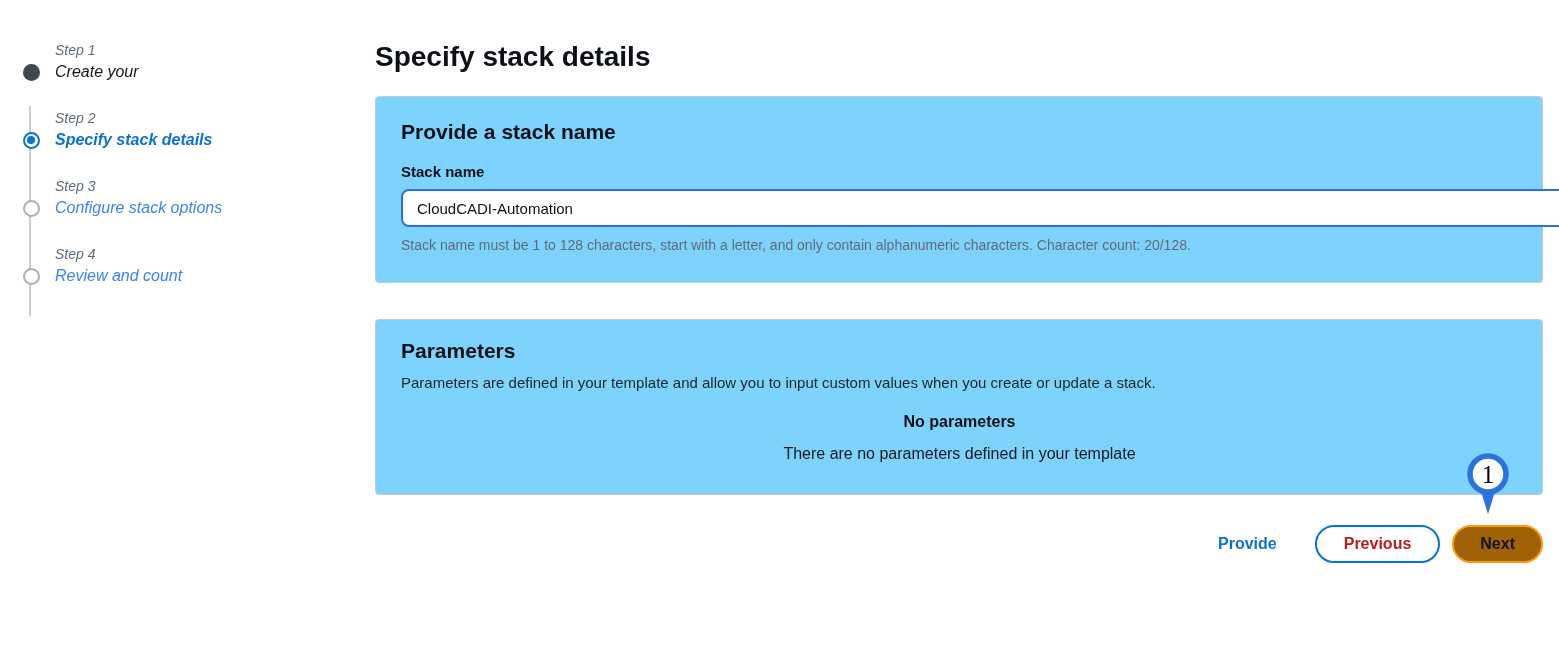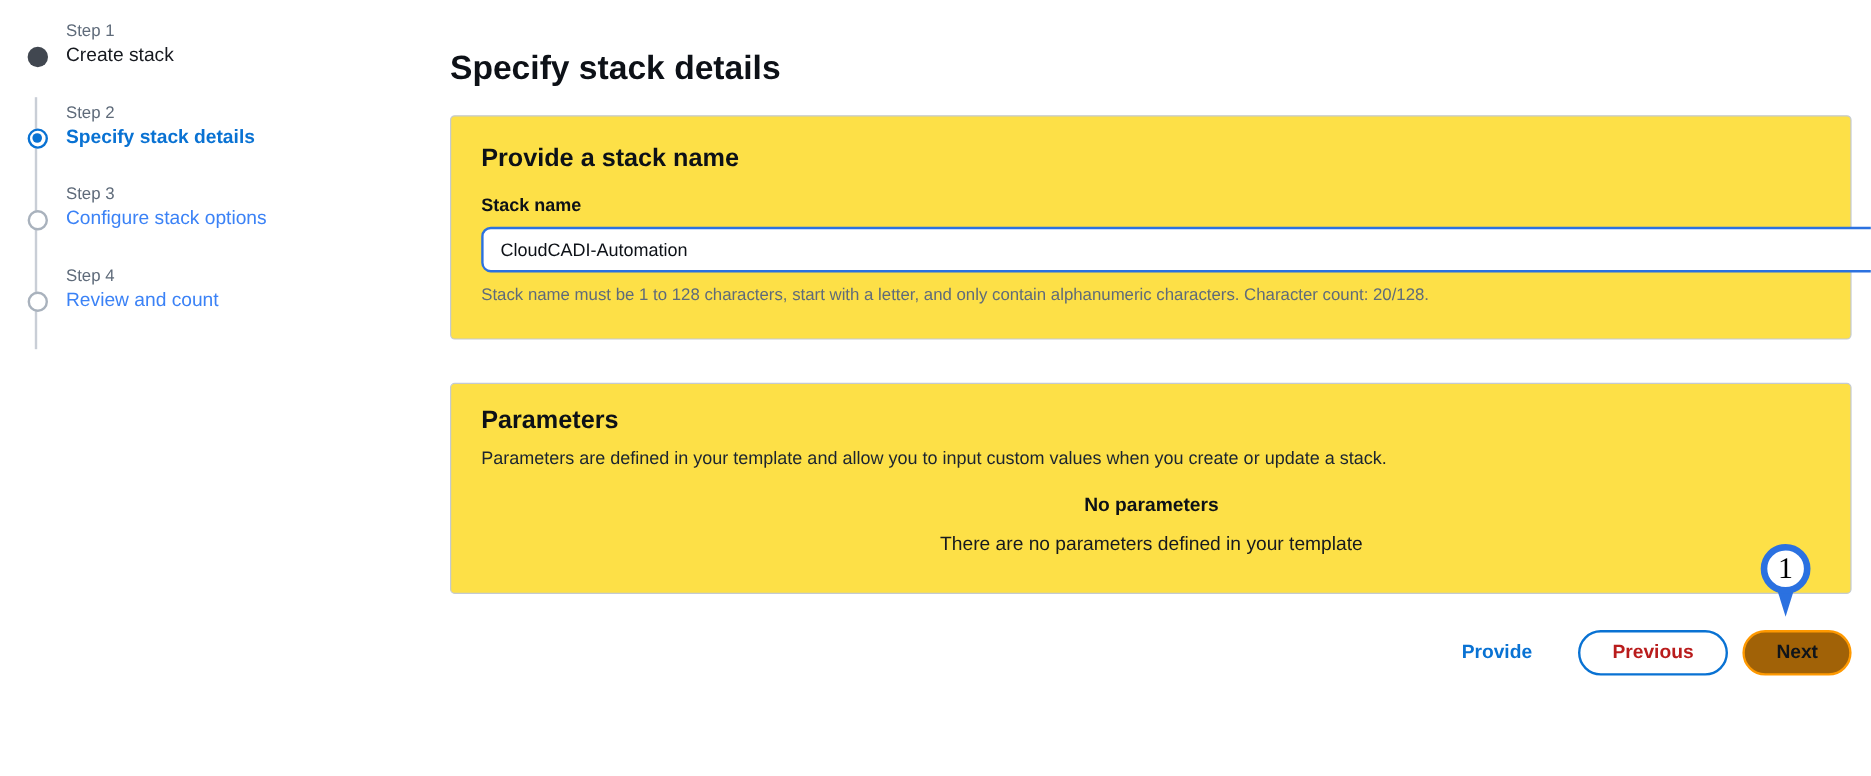--- a/index.html
+++ b/index.html
@@ -10,22 +10,23 @@
     height: 647px;
     font-family: "Liberation Sans", "DejaVu Sans", sans-serif;
     color: #0d1117;
     overflow: hidden;
   }
 
   
   .steps-nav {
     position: absolute;
     left: 22px;
-    top: 15px;
+    top: 40px;
     width: 320px;
+    font-style: italic;
   }
   .steps-line {
     position: absolute;
     left: 7px;
     top: 66px;
     width: 2px;
     height: 210px;
     background: #c9ced6;
     z-index: 0;
   }
@@ -84,21 +85,21 @@
     width: 1168px;
   }
   .page-title {
     font-size: 28px;
     line-height: 34px;
     font-weight: 700;
     color: #0d1117;
     margin-bottom: 22px;
   }
   .card {
-    background: #fde047;
+    background: #7dd3fc;
     border: 1px solid #c4cad1;
     border-radius: 4px;
   }
   .card-stack-name { padding: 22px 24px 28px 25px; }
   .card-heading {
     font-size: 21px;
     line-height: 26px;
     font-weight: 700;
     color: #0d1117;
   }
@@ -221,21 +222,21 @@
 </style>
 </head>
 <body>
 
 <nav class="steps-nav">
   <div class="steps-line"></div>
 
   <div class="step-item completed">
     <div class="step-small">Step 1</div>
     <span class="step-marker"></span>
-    <div class="step-label">Create stack</div>
+    <div class="step-label">Create your</div>
   </div>
 
   <div class="step-item current">
     <div class="step-small">Step 2</div>
     <span class="step-marker"></span>
     <div class="step-label">Specify stack details</div>
   </div>
 
   <div class="step-item upcoming">
     <div class="step-small">Step 3</div>

